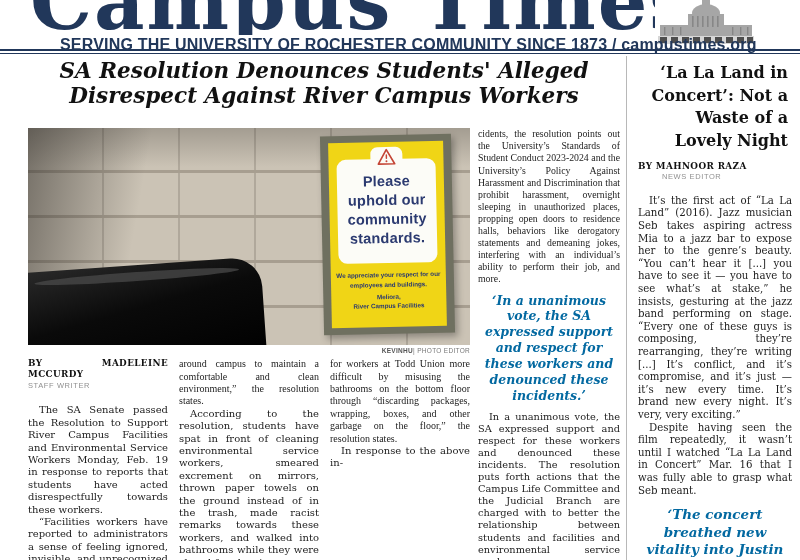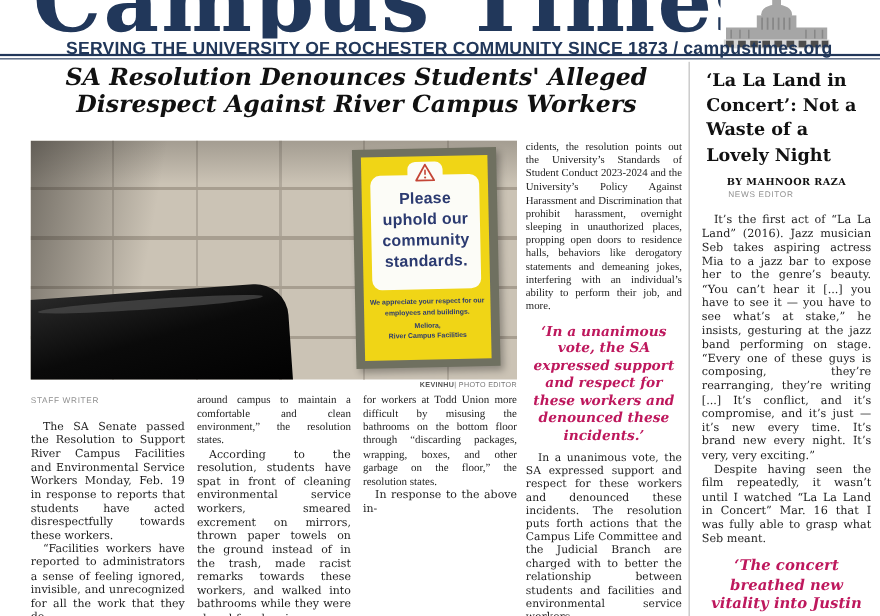--- a/index.html
+++ b/index.html
@@ -22,25 +22,25 @@
   .sidebar{flex:1;box-sizing:border-box;padding:2px 8px 0 11px;overflow:hidden;}
   h1{font-size:21.5px;font-style:italic;font-weight:bold;text-align:center;
      line-height:1.17;margin:2px 10px 20px 10px;color:#111;}
   .main-body{display:flex;}
   .left-three{width:442px;}
   .cols3{display:flex;gap:11px;margin-top:4px;}
   .ncol{width:140px;font-size:10px;line-height:1.24;text-align:justify;}
   .col4{width:142px;margin-left:8px;font-size:9.8px;line-height:1.235;}
   p{margin:0;text-indent:11px;}
   p.cont{text-indent:0;font-family:Liberation Serif, serif;}
-  .byline-name{font-size:8.8px;font-weight:bold;letter-spacing:.4px;color:#111;text-indent:0;text-align:center;}
+  .byline-name{font-size:8.8px;font-weight:bold;letter-spacing:.4px;color:#111;text-indent:0;}
   .byline-role{font-family:"Liberation Sans",sans-serif;font-size:7.5px;color:#909090;
                letter-spacing:.6px;margin:1px 0 14px 0;}
   .pullquote{font-weight:bold;font-style:italic;font-size:12.5px;line-height:1.27;
-             text-align:center;margin:7px 0;color:#be185d;}
+             text-align:center;margin:7px 0;color:#0369a1;}
   
   .photo{position:relative;width:442px;height:217px;margin:0;overflow:hidden;
          background:
            repeating-linear-gradient(to bottom, rgba(0,0,0,0) 0 42px, #a79e90 42px 45px),
            repeating-linear-gradient(to right, rgba(0,0,0,0) 0 74px, #b0a89b 74px 76px),
            #cbc3b5;}
   .photo-shade{position:absolute;inset:0;
          background:linear-gradient(100deg, rgba(45,42,38,.55) 0%, rgba(45,42,38,0) 26%),
                     linear-gradient(to bottom, rgba(45,42,38,.25) 0%, rgba(45,42,38,0) 18%);}
   .trash{position:absolute;left:-14px;bottom:-22px;width:250px;height:102px;
@@ -62,21 +62,21 @@
   .sign-sub{position:absolute;top:128px;left:5px;right:5px;font-family:"Liberation Sans",sans-serif;
             font-weight:bold;font-size:6.3px;line-height:1.55;color:#2b3a70;}
   .sign-meliora{position:absolute;top:151px;width:100%;font-family:"Liberation Sans",sans-serif;
             font-weight:bold;font-size:6.3px;color:#2b3a70;}
   .sign-fac{position:absolute;top:160px;width:100%;font-family:"Liberation Sans",sans-serif;
             font-weight:bold;font-size:6.3px;color:#2b3a70;}
   .credit{width:442px;text-align:right;font-family:"Liberation Sans",sans-serif;font-size:6.5px;
           color:#777;margin:2px 0 4px 0;letter-spacing:.3px;}
   .credit-name{font-weight:bold;color:#555;}
   
-  h2{font-size:16px;font-weight:bold;text-align:left;line-height:1.42;margin:4px 4px 8px 4px;color:#111;}
+  h2{font-size:16px;font-weight:bold;text-align:right;line-height:1.42;margin:4px 4px 8px 4px;color:#111;}
   .sidebar .ptext{font-size:10.2px;line-height:1.235;text-align:justify;}
   .side-quote{font-size:13.5px;line-height:1.3;margin-top:9px;}
   .sidebar .byline-role{padding-left:24px;}
 </style>
 </head>
 <body>
 
 <div class="page">
 
   <header>
@@ -149,20 +149,21 @@
                 <div class="sign-fac">River Campus Facilities</div>
               </div>
             </div>
           </figure>
           <div class="credit">
             <span class="credit-name">KEVINHU</span><span>| </span><span>PHOTO EDITOR</span>
           </div>
 
           <div class="cols3">
             <div class="ncol">
+              <div class="byline-name">BY MADELEINE MCCURDY</div>
               <div class="byline-role">STAFF WRITER</div>
               <p>The SA Senate passed the Resolution to Support River Campus Facilities and Environmental Service Workers Monday, Feb. 19 in response to reports that students have acted disrespectfully towards these workers.</p>
               <p>“Facilities workers have reported to administrators a sense of feeling ignored, invisible, and unrecognized for all the work that they do</p>
             </div>
             <div class="ncol">
               <p class="cont">around campus to maintain a comfortable and clean environment,” the resolution states.</p>
               <p>According to the resolution, students have spat in front of cleaning environmental service workers, smeared excrement on mirrors, thrown paper towels on the ground instead of in the trash, made racist remarks towards these workers, and walked into bathrooms while they were closed for cleaning.</p>
               <p>Students have also made daily cleaning responsibilities</p>
             </div>
             <div class="ncol">

